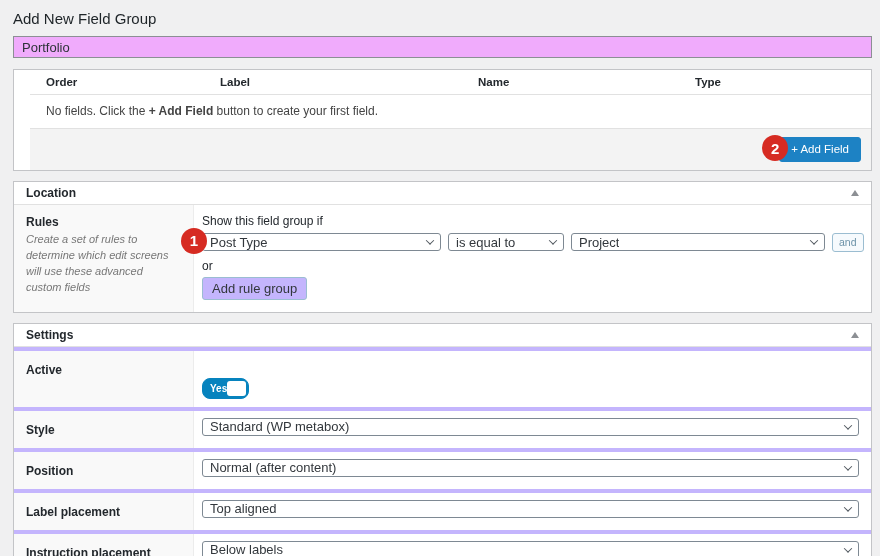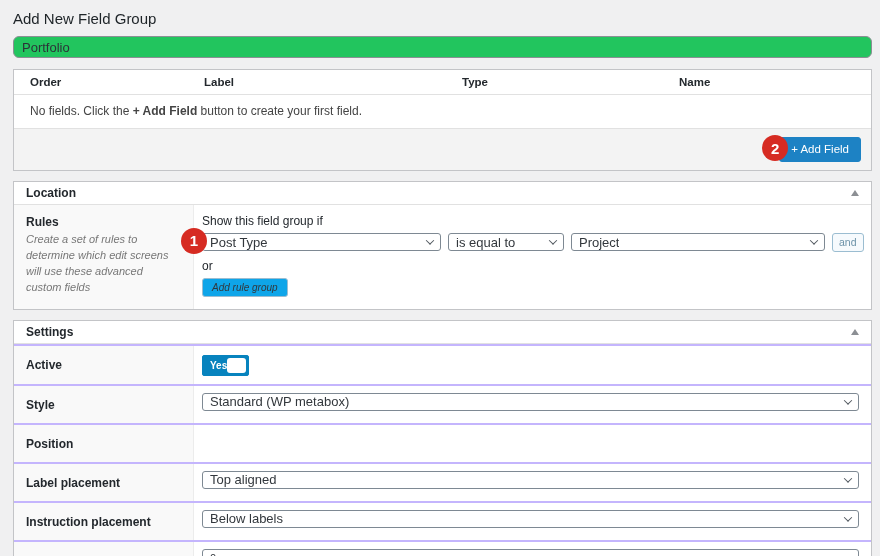--- a/index.html
+++ b/index.html
@@ -14,31 +14,31 @@
     font-family:"Liberation Sans","DejaVu Sans",sans-serif;
     color:#23282d;
   }
   .wrap{padding:6px 8px 0 13px;}
   h1.page-title{
     font-size:15px;font-weight:400;color:#1d2327;
     padding:4px 0 9px 0;
   }
   .title-input{
     width:100%;height:22px;
-    border:1px solid #8c8f94;border-radius:6px;
+    border:1px solid #8c8f94;border-radius:0;
     padding:1px 8px;font-size:13px;color:#2c3338;
-    background:#22c55e;display:block;
+    background:#f0abfc;display:block;
     font-family:inherit;
   }
   .panel{
     background:#fff;border:1px solid #c3c4c7;
     margin-top:10px;
   }
   
-  .fields-panel{margin-top:11px;}
+  .fields-panel{margin-top:11px;padding-left:16px;}
   .thead{
     display:grid;grid-template-columns:174px 258px 217px 1fr;
     border-bottom:1px solid #e1e1e1;
     padding:6px 0 6px 16px;
   }
   .thead .th{font-size:11.5px;font-weight:700;color:#23282d;}
   .no-fields{
     padding:9px 16px 10px 16px;font-size:12px;color:#444;
     border-bottom:1px solid #e1e1e1;
   }
@@ -102,47 +102,46 @@
   .sel-param{width:239px;}
   .sel-operator{width:116px;gap:24px;}
   .sel-value{width:254px;text-align:center;}
   .btn-and{
     background:#f6fafd;border:1px solid #9bbdd1;color:#6c92a8;
     font-size:10.5px;padding:2px 6px;border-radius:3px;cursor:pointer;
     font-family:Liberation Sans, sans-serif;line-height:1.2;
   }
   .or-label{font-size:12px;margin:7px 0 4px 0;}
   .btn-outline{
-    background:#0ea5e9;border:1px solid #9bbdd1;color:#32373c;
-    font-size:10px;padding:3px 9px;border-radius:3px;cursor:pointer;
+    background:#c4b5fd;border:1px solid #9bbdd1;color:#32373c;
+    font-size:13px;padding:3px 9px;border-radius:3px;cursor:pointer;
     font-family:inherit;
-    font-style:italic;
-  }
-  
-  .s-row{display:flex;align-items:stretch;border-top:2px solid #c4b5fd;}
+  }
+  
+  .s-row{display:flex;align-items:stretch;border-top:4px solid #c4b5fd;}
   .s-row:first-of-type{border-top:none;}
   .s-label{
     width:180px;flex:0 0 180px;background:#f9f9f9;
     border-right:1px solid #ececec;
     padding:9px 12px 10px 12px;
   }
   .s-label .lbl{font-size:12px;font-weight:700;}
   .s-field{flex:1;padding:7px 12px 8px 8px;}
   .select-wide{width:100%;}
   .text-input{
     width:100%;height:18px;
     border:1px solid #7e8993;border-radius:3px;
     padding:0 7px;font-size:11px;color:#32373c;background:#fff;
     font-family:inherit;display:block;
   }
   
   .toggle{
     position:relative;width:47px;height:21px;
     background:var(--toggle);border:1px solid var(--toggle);
-    border-radius:2px;cursor:pointer;margin-top:2px;padding-left:32px;
+    border-radius:8px;cursor:pointer;margin-top:20px;padding-left:32px;
   }
   .toggle .on-label{
     position:absolute;left:7px;top:4px;
     color:#fff;font-size:10px;font-weight:700;
   }
   .toggle .knob{
     position:absolute;right:2px;top:2px;
     width:19px;height:15px;background:#fff;border-radius:3px;
   }
 </style>
@@ -152,22 +151,22 @@
 <div class="wrap">
 
   <h1 class="page-title">Add New Field Group</h1>
 
   <input class="title-input" type="text" value="Portfolio" style="">
 
   <div class="panel fields-panel">
     <div class="thead">
       <div class="th">Order</div>
       <div class="th">Label</div>
+      <div class="th">Name</div>
       <div class="th">Type</div>
-      <div class="th">Name</div>
     </div>
     <div class="no-fields"><span>No fields. Click the </span><b>+ Add Field</b><span> button to create your first field.</span></div>
     <div class="tfoot">
       <div class="add-field-wrap">
         <span class="badge badge-2">2</span>
         <button class="btn-primary">+ Add Field</button>
       </div>
     </div>
   </div>
 
@@ -226,20 +225,26 @@
       <div class="s-field">
         <div class="select select-wide">
           <span class="select-value">Standard (WP metabox)</span>
           <span class="chevron"></span>
         </div>
       </div>
     </div>
 
     <div class="s-row">
       <div class="s-label"><span class="lbl">Position</span></div>
+      <div class="s-field">
+        <div class="select select-wide">
+          <span class="select-value">Normal (after content)</span>
+          <span class="chevron"></span>
+        </div>
+      </div>
     </div>
 
     <div class="s-row">
       <div class="s-label"><span class="lbl">Label placement</span></div>
       <div class="s-field">
         <div class="select select-wide">
           <span class="select-value">Top aligned</span>
           <span class="chevron"></span>
         </div>
       </div>

